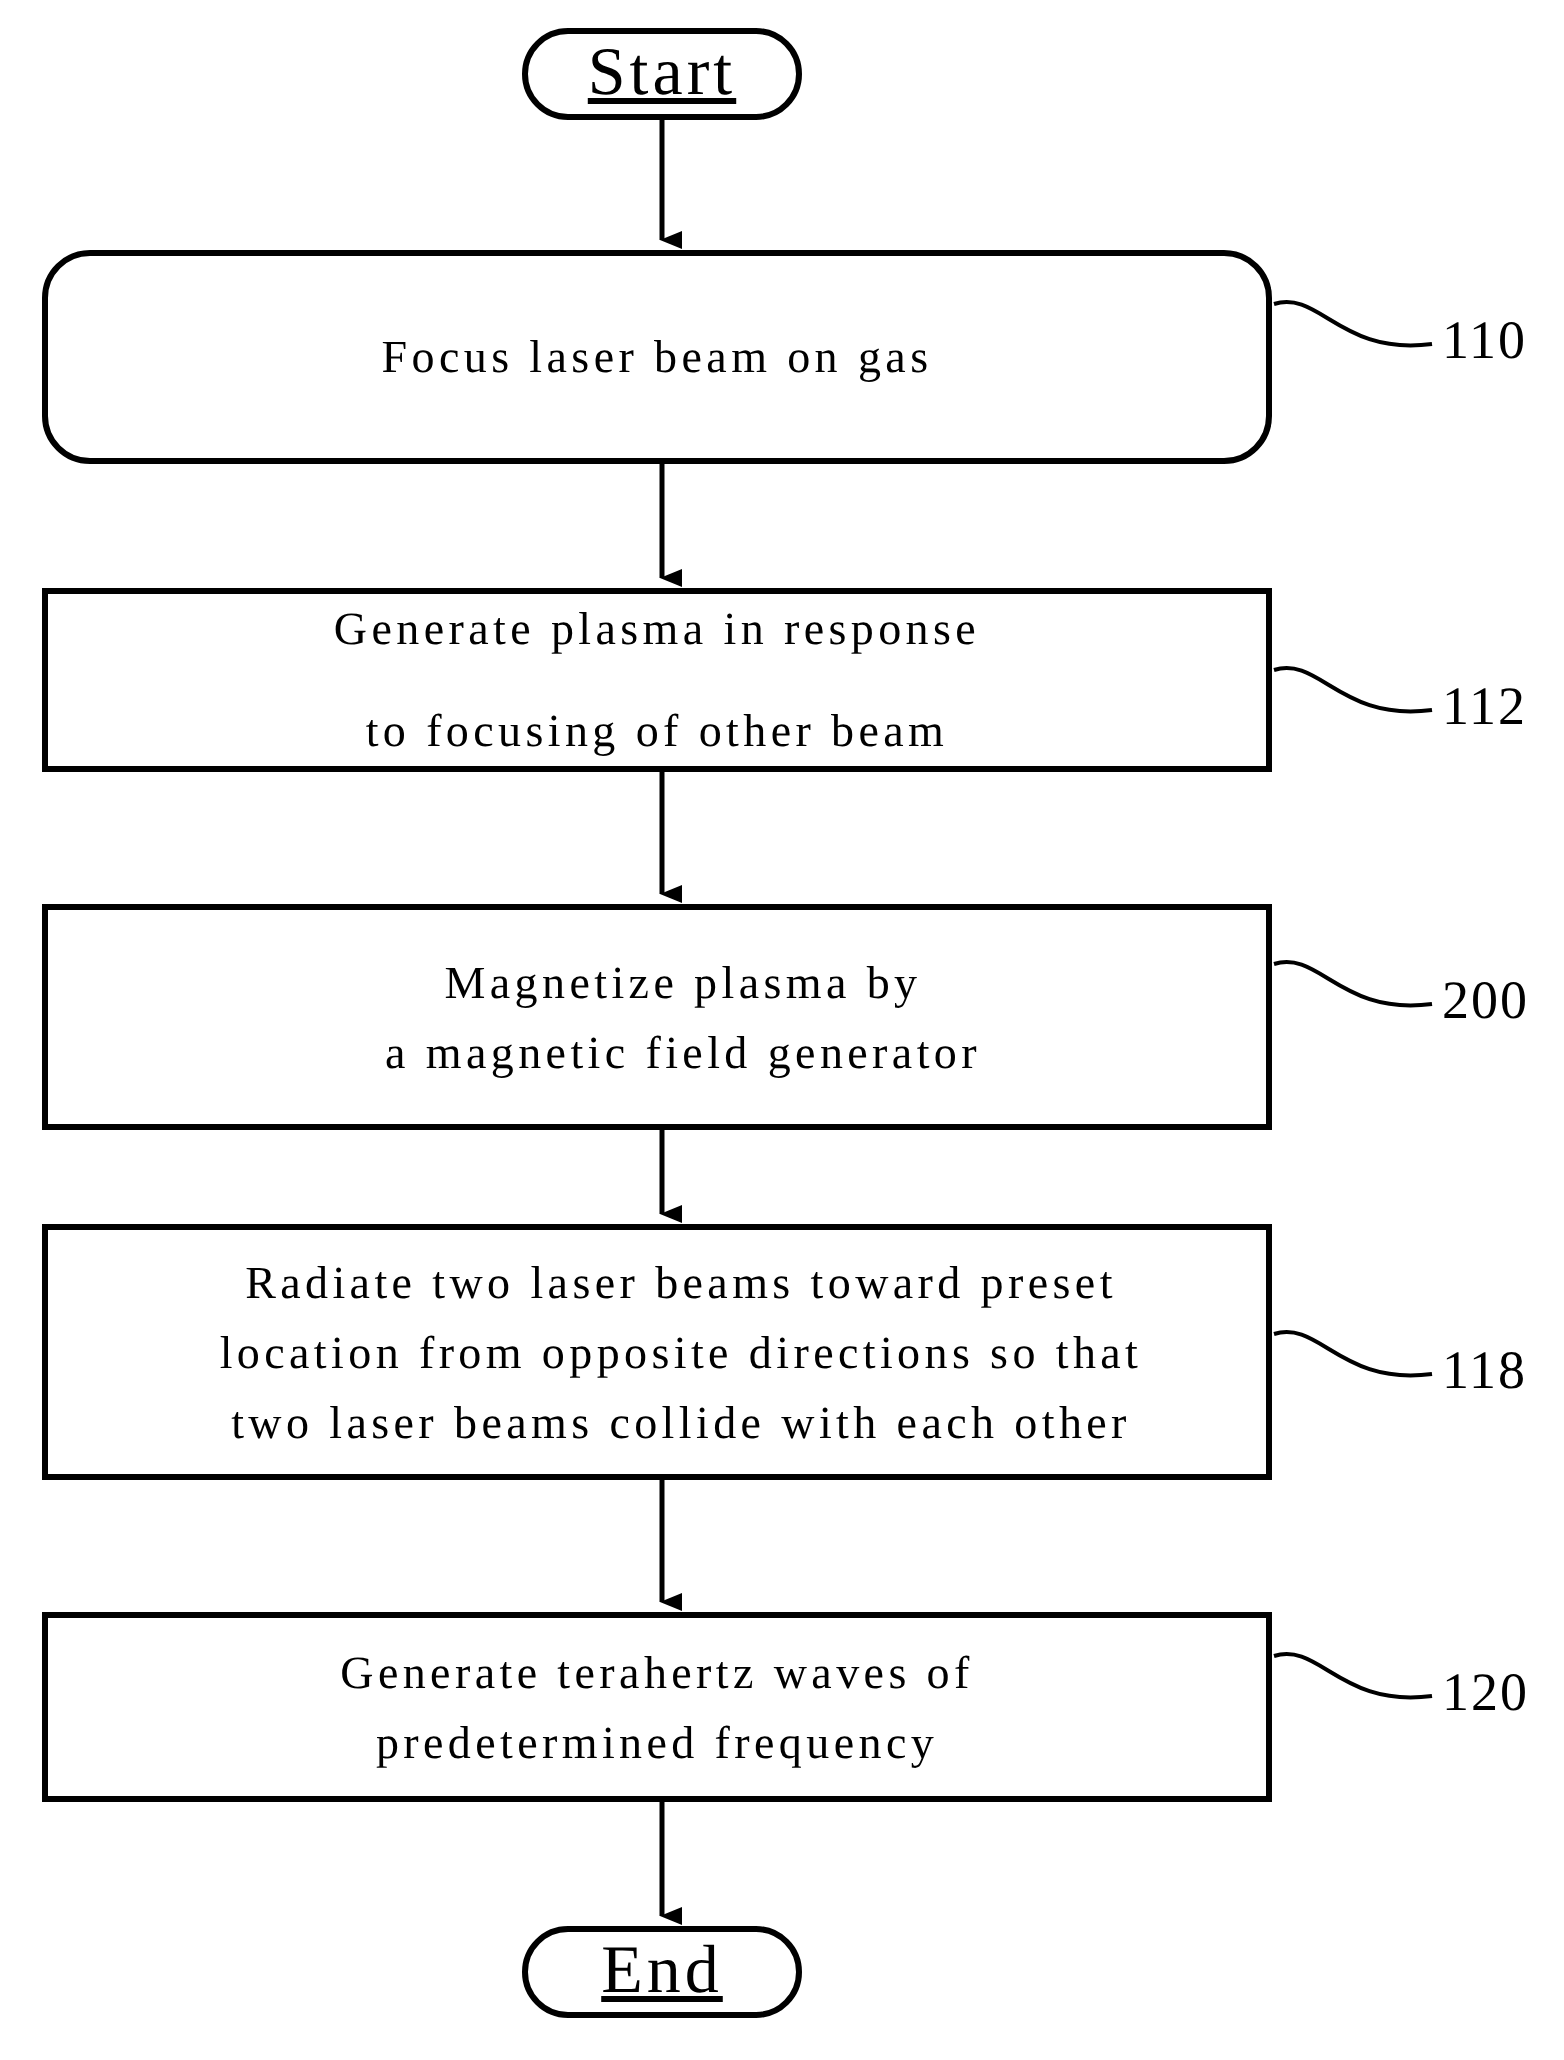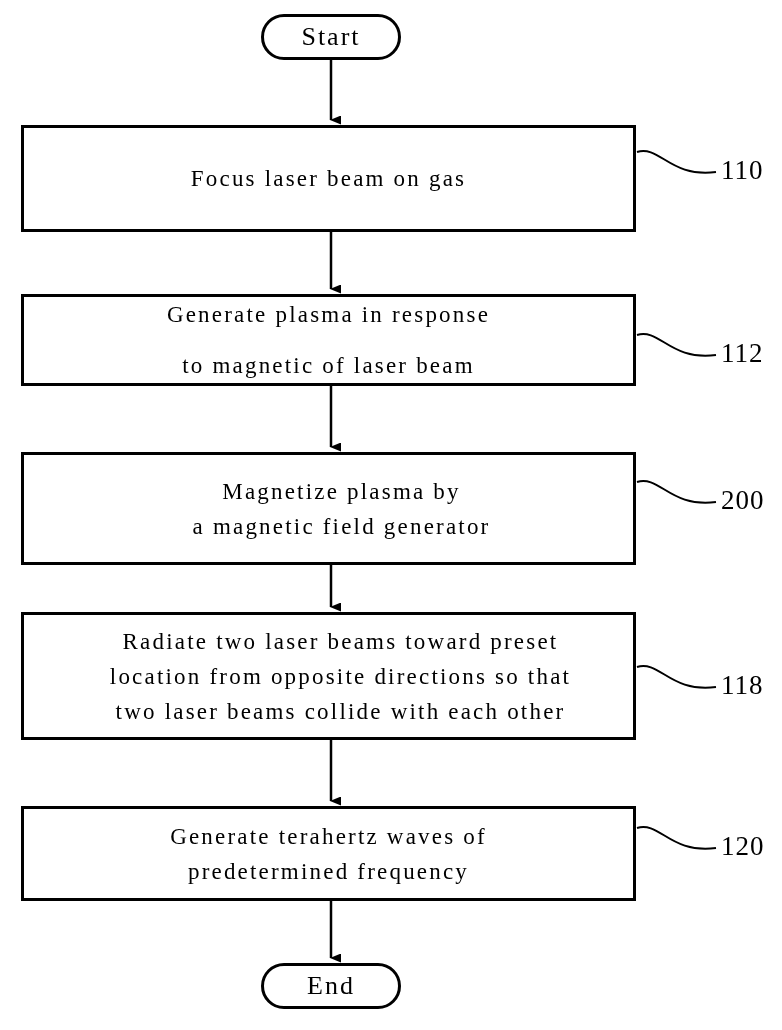--- a/index.html
+++ b/index.html
@@ -35,24 +35,25 @@
     position: absolute;
     box-sizing: border-box;
     border: 3px solid #000;
     border-radius: 999px;
     background: #fff;
     display: flex;
     align-items: center;
     justify-content: center;
   }
   .terminator .term-label {
-    font-size: 26px;
+    font-size: 34px;
     letter-spacing: 2px;
     line-height: 1;
     white-space: nowrap;
+    text-decoration: underline;
   }
   #node-start { left: 261px; top: 14px; width: 140px; height: 46px; }
   #node-end   { left: 261px; top: 963px; width: 140px; height: 46px; }
 
   
   .process-box {
     position: absolute;
     left: 21px;
     width: 615px;
     box-sizing: border-box;
@@ -64,21 +65,21 @@
     justify-content: center;
   }
   .process-box .box-line {
     font-size: 23px;
     letter-spacing: 2.2px;
     line-height: 1.0;
     white-space: nowrap;
     text-align: center;
     margin: 6px 0;
   }
-  #node-110 { top: 125px;  height: 107px; }
+  #node-110 { top: 125px;  height: 107px; border-radius: 24px; }
   #node-112 { top: 294px;  height: 92px; justify-content: space-between;  }
   #node-116 { top: 452px;  height: 113px; padding-left: 26px;  }
   #node-118 { top: 612px;  height: 128px; padding-left: 24px; }
   #node-120 { top: 806px;  height: 95px;  }
 
   
   .ref-num {
     position: absolute;
     font-size: 27px;
     letter-spacing: 1px;
@@ -126,21 +127,21 @@
     <span class="term-label">Start</span>
   </div>
 
   <div id="node-110" class="process-box">
     <span class="box-line">Focus  laser  beam  on  gas</span>
   </div>
   <span id="ref-110" class="ref-num">110</span>
 
   <div id="node-112" class="process-box">
     <span class="box-line">Generate  plasma  in  response</span>
-    <span class="box-line">to  magnetic  of  laser  beam</span>
+    <span class="box-line">to  focusing  of  other  beam</span>
   </div>
   <span id="ref-112" class="ref-num">112</span>
 
   <div id="node-116" class="process-box">
     <span class="box-line">Magnetize  plasma  by</span>
     <span class="box-line">a  magnetic  field  generator</span>
   </div>
   <span id="ref-116" class="ref-num">200</span>
 
   <div id="node-118" class="process-box">

